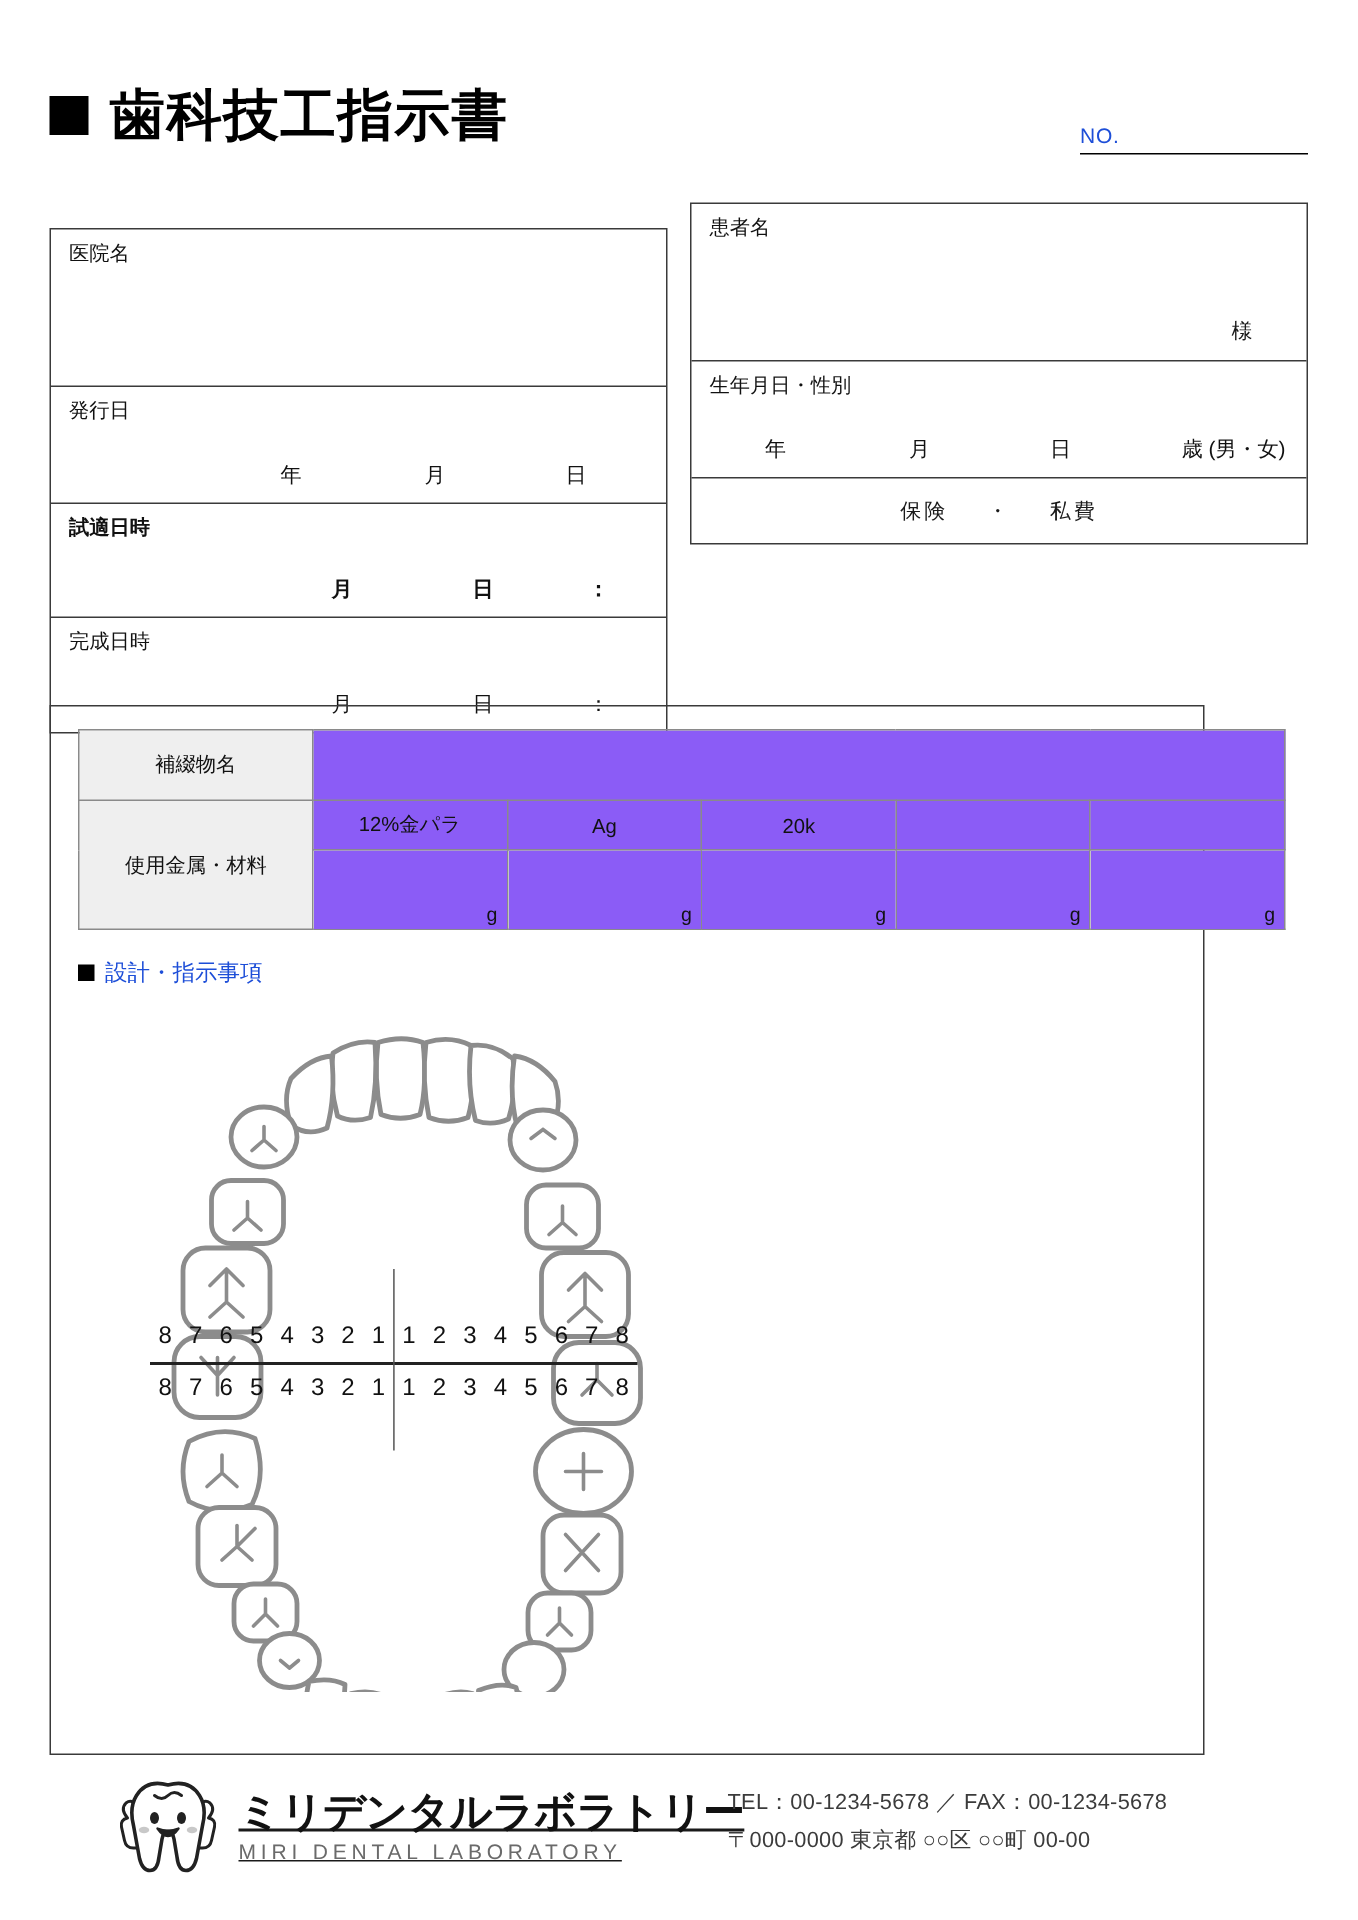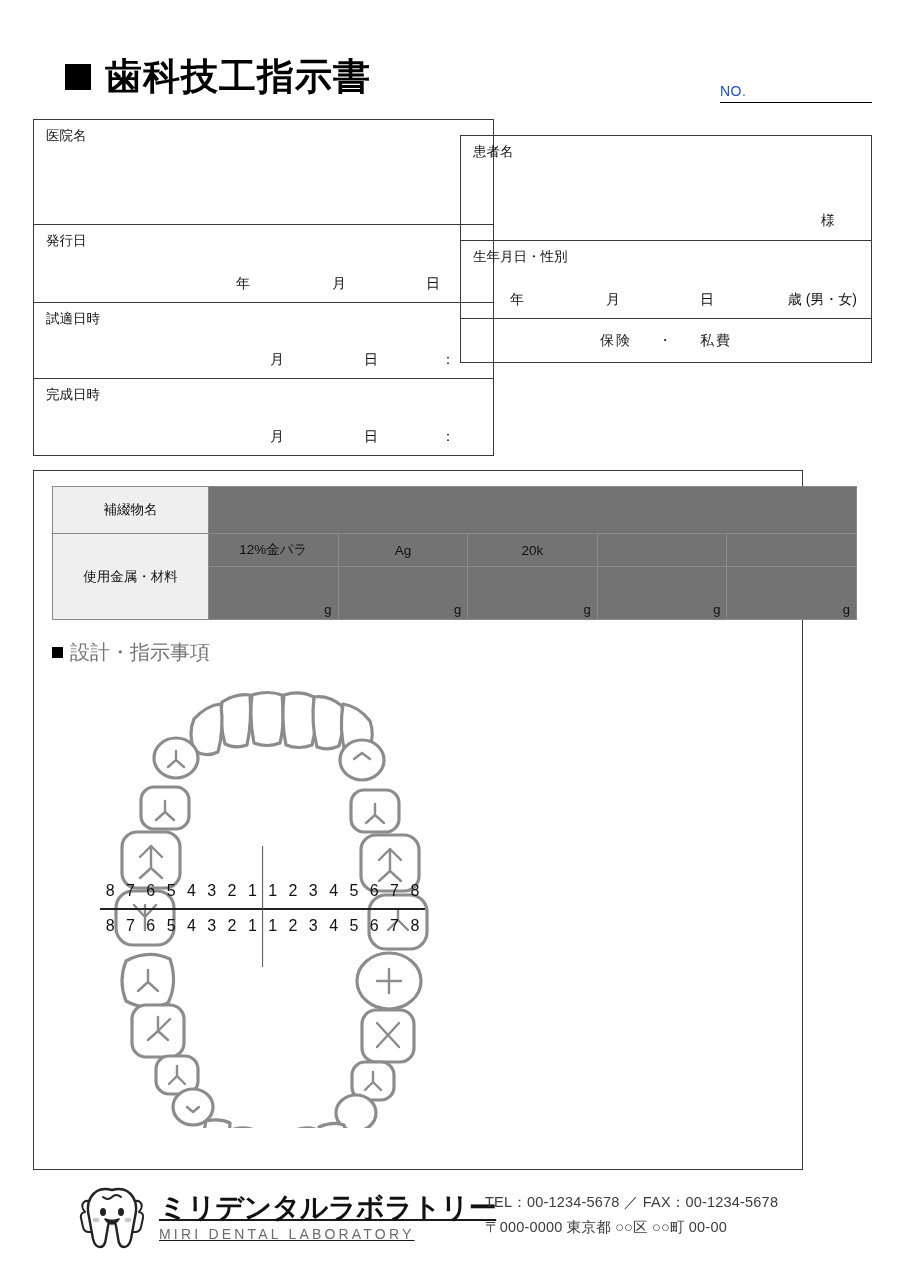--- a/index.html
+++ b/index.html
@@ -24,21 +24,20 @@
     width: 839px;
     height: 60px;
   }
   .title-wrap {
     position: absolute;
     left: 0;
     top: 0;
     display: flex;
     align-items: center;
     gap: 14px;
-    margin-left: 32px;
   }
   .title-bullet {
     width: 26px;
     height: 26px;
     background: #000000;
     display: block;
   }
   .title-text {
     font-size: 37px;
     font-weight: bold;
@@ -58,22 +57,22 @@
   .no-label {
     font-size: 14px;
     color: #1d4ed8;
     letter-spacing: 0.5px;
   }
 
   
   .info-left {
     position: absolute;
     left: 33px;
-    top: 119px;
-    width: 461px;
+    top: 152px;
+    width: 412px;
     border: 1.3px solid #3a3a3a;
     box-sizing: border-box;
   }
   .info-right {
     position: absolute;
     left: 460px;
     top: 135px;
     width: 412px;
     border: 1.3px solid #3a3a3a;
     box-sizing: border-box;
@@ -100,21 +99,21 @@
     right: 14px;
     display: flex;
     justify-content: flex-end;
     font-size: 14px;
     color: #111;
   }
   .cell-inline span { display: inline-block; text-align: center; }
 
   .h-clinic   { height: 105px; }
   .h-issue    { height: 78px; }
-  .h-tryin    { height: 76px; }
+  .h-tryin    { height: 76px; font-weight: bold; }
   .h-finish   { height: 76px; }
 
   .h-patient  { height: 105px; }
   .h-birth    { height: 78px; }
   .h-pay      { height: 43px; }
   .h-doctor   { height: 67px; }
 
   .sama {
     position: absolute;
     right: 36px;
@@ -159,21 +158,21 @@
     border-collapse: collapse;
     table-layout: fixed;
   }
   .mat-table td {
     border: 1.1px solid #8a8a8a;
     font-size: 13.5px;
     color: #111;
     padding: 0;
     text-align: center;
     vertical-align: middle;
-    background: #737373;
+    background: #8b5cf6;
   }
   .mat-head-cell {
     background: #efefef !important;
     width: 155px;
     font-size: 13.5px;
   }
   .row-name   { height: 46px; }
   .row-metal  { height: 32px; }
   .row-value  { height: 52px; }
   .val-cell {
@@ -196,22 +195,22 @@
     align-items: center;
     gap: 7px;
   }
   .design-bullet {
     width: 11px;
     height: 11px;
     background: #000;
     display: block;
   }
   .design-text {
-    font-size: 20px;
-    color: #737373;
+    font-size: 15px;
+    color: #1d4ed8;
   }
 
   
   .chart {
     position: absolute;
     left: 60px;
     top: 212px;
     width: 360px;
     height: 445px;
   }

